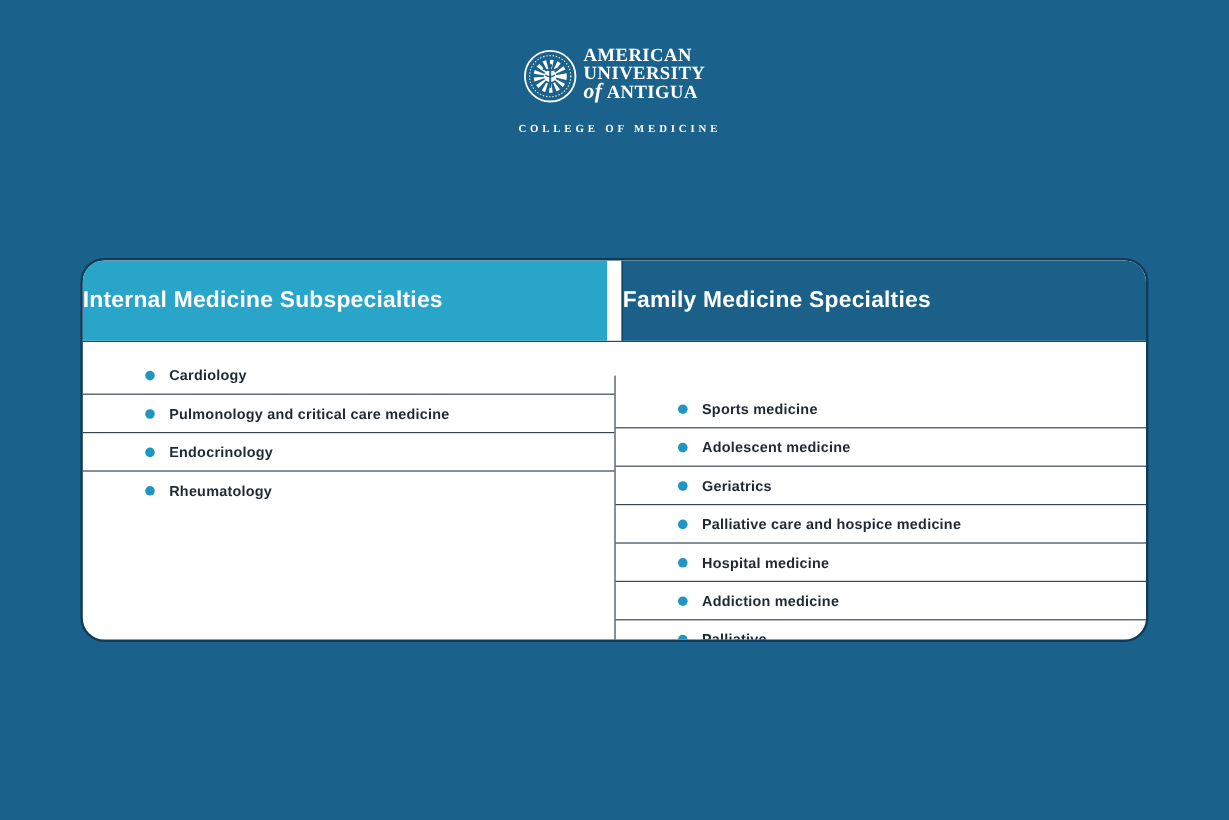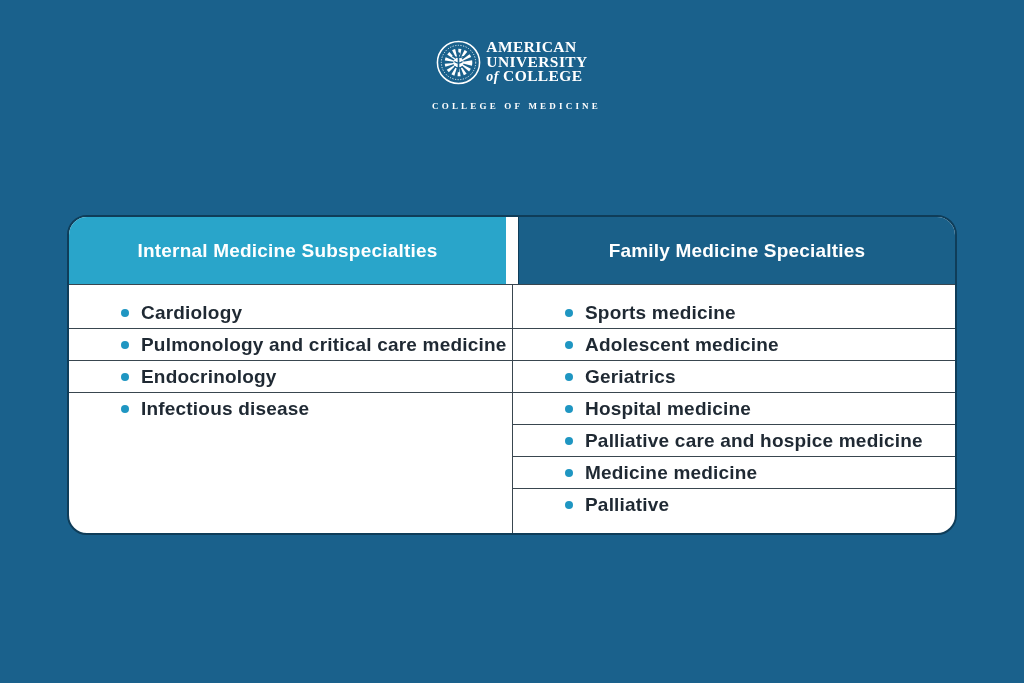--- a/index.html
+++ b/index.html
@@ -13,33 +13,33 @@
   
   .logo {
     position: absolute;
     top: 40px;
     left: 512px;
     transform: translateX(-50%);
     width: 160px;
     color: var(--logo-text, #FFFFFF);
     text-align: center;
   }
-  .logo-top { display: flex; align-items: flex-start; justify-content: center; }
+  .logo-top { display: flex; align-items: flex-end; justify-content: center; }
   .seal { width: 45px; height: 45px; flex: 0 0 45px; }
   .logo-lines {
     margin-left: 5px;
     text-align: left;
     font-family: "Liberation Serif", serif;
     font-weight: bold;
     font-size: 15.5px;
     line-height: 14.5px;
     letter-spacing: 0.4px;
     white-space: nowrap;
   }
-  .logo-lines .of { font-style: italic; text-transform: lowercase; font-size: 14px; }
+  .logo-lines .of { font-style: italic; text-transform: lowercase; font-size: 18px; }
   .logo-sub {
     margin-top: 16px;
     font-family: "Liberation Serif", serif;
     font-weight: bold;
     font-size: 9px;
     letter-spacing: 3.2px;
     white-space: nowrap;
   }
 
   
@@ -59,44 +59,43 @@
   .header-row {
     display: flex;
     height: 68px;
     flex: 0 0 68px;
     border-bottom: 1px solid var(--divider, #39464F);
   }
   .header-cell {
     flex: 1 1 50%;
     display: flex;
     align-items: center;
-    justify-content: center;
     color: var(--header-text, #FFFFFF);
     font-size: 19px;
     font-weight: bold;
     letter-spacing: 0.2px;
   }
   .header-cell.hleft  { background: var(--header-left-bg, #29A5CA); }
   .header-cell.hright {
     background: var(--header-right-bg, #1A6089);
     border-left: 1px solid var(--card-border, #0F3D59);
     margin-left: 12px;
   }
   .body-row { display: flex; flex: 1 1 auto; }
   .col { flex: 1 1 50%; display: flex; flex-direction: column; }
-  .col.cright { border-left: 1px solid var(--divider, #39464F); }
+  .col.cright { border-left: 1px solid var(--divider, #39464F); margin-top: 28px; }
   .item {
     display: flex;
     align-items: center;
     height: 32px;
     flex: 0 0 32px;
     padding-left: 52px;
     border-bottom: 1px solid var(--divider, #39464F);
     color: var(--item-text, #1F2933);
-    font-size: 19px;
+    font-size: 12px;
     font-weight: bold;
     letter-spacing: 0.2px;
   }
   .item:first-child { height: 44px; flex: 0 0 44px; padding-top: 12px; }
   .item:last-child  { height: 48px; flex: 0 0 48px; padding-bottom: 16px; border-bottom: none; }
   .bullet {
     width: 8px; height: 8px;
     border-radius: 50%;
     background: var(--bullet, #1F96C2);
     margin-right: 12px;
@@ -114,21 +113,21 @@
       <circle cx="22" cy="22" r="9" fill="none" stroke="#FFFFFF" stroke-width="9" stroke-dasharray="2.1 2.1"></circle>
       <circle cx="22" cy="22" r="5" fill="#FFFFFF"></circle>
       <rect x="21.2" y="12.5" width="1.6" height="19" fill="#1A618C"></rect>
       <circle cx="22" cy="13.5" r="1.6" fill="#1A618C"></circle>
       <path d="M16 16 q6 2 12 0" fill="none" stroke="#1A618C" stroke-width="1.4"></path>
       <path d="M18 21 q4 3 8 0 M18 26 q4 3 8 0" fill="none" stroke="#1A618C" stroke-width="1.2"></path>
     </svg>
     <div class="logo-lines">
       <div>AMERICAN</div>
       <div>UNIVERSITY</div>
-      <div><span class="of">of</span> <span>COLLEGE</span></div>
+      <div><span class="of">of</span> <span>ANTIGUA</span></div>
     </div>
   </div>
   <div class="logo-sub">COLLEGE OF MEDICINE</div>
 </div>
 
 <div class="card">
   <div class="header-row">
     <div class="header-cell hleft">
       <span>Internal Medicine Subspecialties</span>
     </div>
@@ -145,47 +144,47 @@
       <div class="item">
           <span class="bullet"></span>
           <span>Pulmonology and critical care medicine</span>
         </div>
       <div class="item">
           <span class="bullet"></span>
           <span>Endocrinology</span>
         </div>
       <div class="item">
           <span class="bullet"></span>
-          <span>Infectious disease</span>
+          <span>Rheumatology</span>
         </div>
     </div>
     <div class="col cright">
       <div class="item">
           <span class="bullet"></span>
           <span>Sports medicine</span>
         </div>
       <div class="item">
           <span class="bullet"></span>
           <span>Adolescent medicine</span>
         </div>
       <div class="item">
           <span class="bullet"></span>
           <span>Geriatrics</span>
         </div>
       <div class="item">
           <span class="bullet"></span>
+          <span>Palliative care and hospice medicine</span>
+        </div>
+      <div class="item">
+          <span class="bullet"></span>
           <span>Hospital medicine</span>
         </div>
       <div class="item">
           <span class="bullet"></span>
-          <span>Palliative care and hospice medicine</span>
-        </div>
-      <div class="item">
-          <span class="bullet"></span>
-          <span>Medicine medicine</span>
+          <span>Addiction medicine</span>
         </div>
       <div class="item">
           <span class="bullet"></span>
           <span>Palliative</span>
         </div>
     </div>
   </div>
 </div>
 
 </body></html>

